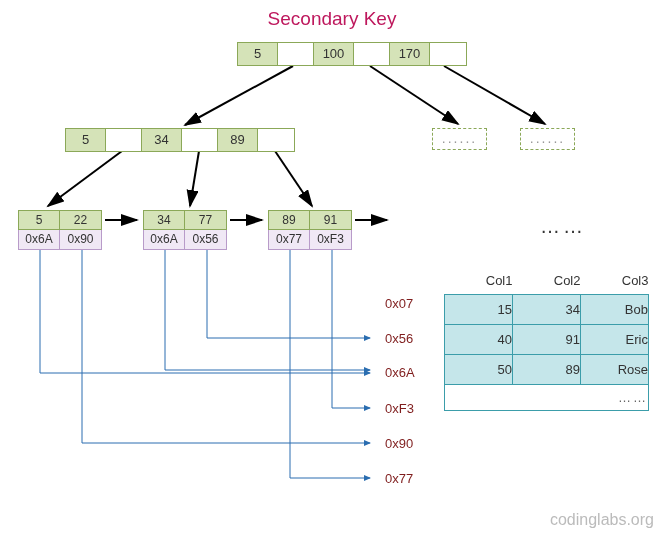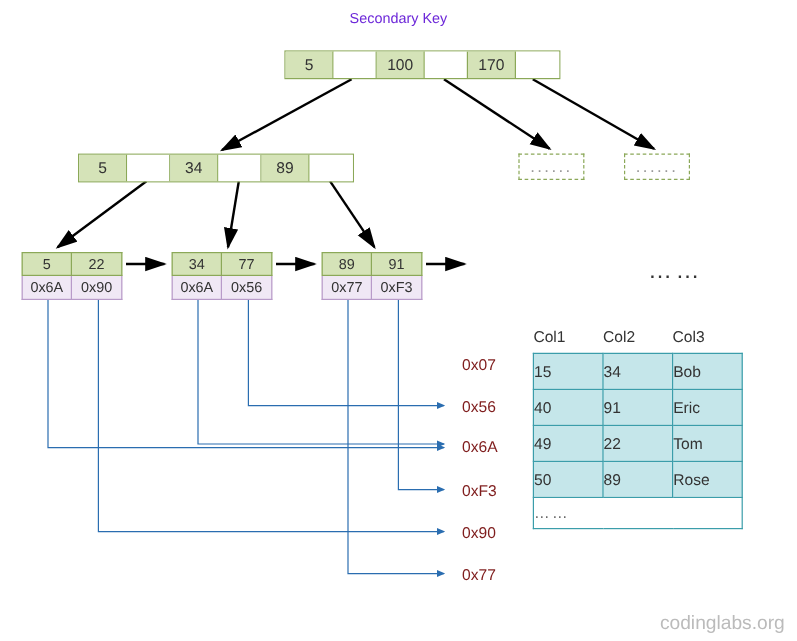--- a/index.html
+++ b/index.html
@@ -1,35 +1,35 @@
 <!DOCTYPE html>
 <html><head>
 <meta charset="utf-8">
 <style>
 *{box-sizing:border-box;margin:0;padding:0}
 body{font-family:"Segoe UI",Arial,sans-serif;font-size:13px;color:#333;width:664px;height:534px;position:relative;background:#fff}
-.title{position:absolute;top:8px;left:50%;transform:translateX(-50%);font-size:12px;color:#6d28d9}
+.title{position:absolute;top:8px;left:50%;transform:translateX(-50%);font-size:19px;color:#be185d}
 .node{position:absolute;display:flex;border:1px solid #8ba858}
 .cell{border-right:1px solid #8ba858;text-align:center;line-height:22px;height:22px}
 .cell:last-child{border-right:none}
 .kg{background:#d5e3b8;width:40px}
 .kb{background:#fff;width:36px}
 .dashed{border:1px dashed #8ba858;background:#fff;position:absolute;width:55px;height:22px;text-align:center;line-height:18px;color:#999;font-size:14px;letter-spacing:2px}
 .leaf{position:absolute}
 .leaf .row{display:flex}
 .leaf .top .c{background:#d5e3b8;border:1px solid #8ba858;width:42px;height:20px;text-align:center;line-height:18px;font-size:12px}
 .leaf .top .c+.c{border-left:none}
 .leaf .bot .c{background:#f0e8f5;border:1px solid #b89bc9;border-top:none;width:42px;height:20px;text-align:center;line-height:18px;font-size:12px}
 .leaf .bot .c+.c{border-left:none}
 .ellips{position:absolute;font-size:20px;color:#333;letter-spacing:3px}
 .addr{position:absolute;font-size:13px;color:#7f1d1d}
 .tbl{position:absolute;border-collapse:collapse}
-.tbl th,.tbl td{border:1px solid #3b9daa;text-align:left;padding:0;font-size:13px}
+.tbl th,.tbl td{border:1px solid #3b9daa;text-align:right;padding:0;font-size:13px}
 .tbl th{background:#fff;border:none;height:26px;font-weight:normal;color:#333}
-.tbl td{background:#c5e6ea;width:58px;height:30px}
+.tbl td{background:#c5e6ea;width:68px;height:30px}
 .tbl tfoot td{background:#fff;height:26px;letter-spacing:2px;color:#666}
 .watermark{position:absolute;bottom:5px;right:10px;font-size:16px;color:#bbb}
 svg{position:absolute;top:0;left:0;pointer-events:none}
 </style>
 </head>
 <body>
 
 <div class="title">Secondary Key</div>
 
 <svg width="664" height="534">
@@ -136,25 +136,20 @@
         <td>15</td>
         <td>34</td>
         <td>Bob</td>
       </tr>
 <tr>
         <td>40</td>
         <td>91</td>
         <td>Eric</td>
       </tr>
 <tr>
-        <td>49</td>
-        <td>22</td>
-        <td>Tom</td>
-      </tr>
-<tr>
         <td>50</td>
         <td>89</td>
         <td>Rose</td>
       </tr>
 </tbody>
 <tfoot>
       <tr>
         <td colspan="3">……</td>
       </tr>
     </tfoot>

